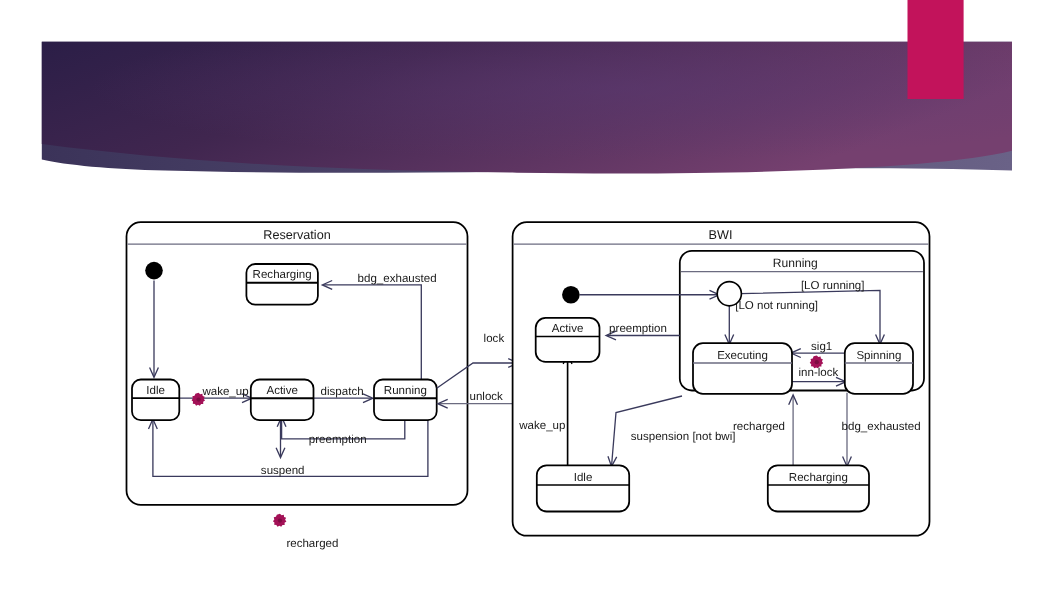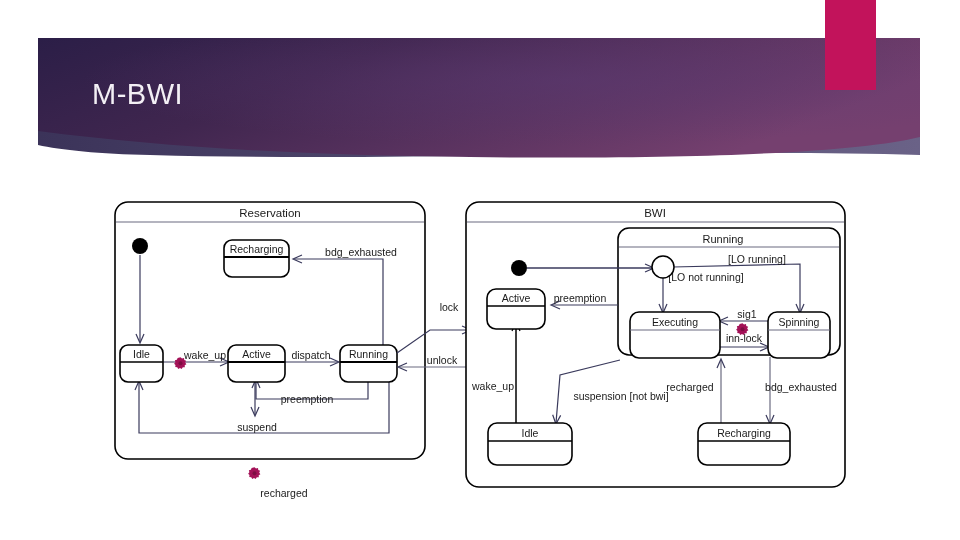--- a/index.html
+++ b/index.html
@@ -54,21 +54,20 @@
       </defs>
 
       <path d="M38,38 L920,38 L920,155 C700,148 400,162 150,155 C100,154 60,150 38,145 Z" fill="url(#shadowGrad)"></path>
 
       <path d="M38,38 L920,38 L920,137 C860,152 700,160 470,157 C300,155 160,147 38,131 Z" fill="url(#bannerGrad)"></path>
       <path d="M38,38 L920,38 L920,137 C860,152 700,160 470,157 C300,155 160,147 38,131 Z" fill="url(#glow)"></path>
     </svg>
 
     <div class="accent-bar"></div>
 
-    <div class="slide-title">M-BWI</div>
   </div>
 
   <div class="diagram-canvas">
   <svg class="diagram-svg" width="960" height="365" viewBox="0 0 960 365">
 
     <defs>
       <marker id="ah" markerWidth="12" markerHeight="12" refX="9" refY="5" orient="auto" markerUnits="userSpaceOnUse">
         <path d="M1,1 L10,5 L1,9" fill="none" stroke="#3a3a5c" stroke-width="1.2"></path>
       </marker>
       <marker id="ahb" markerWidth="12" markerHeight="12" refX="9" refY="5" orient="auto" markerUnits="userSpaceOnUse">

